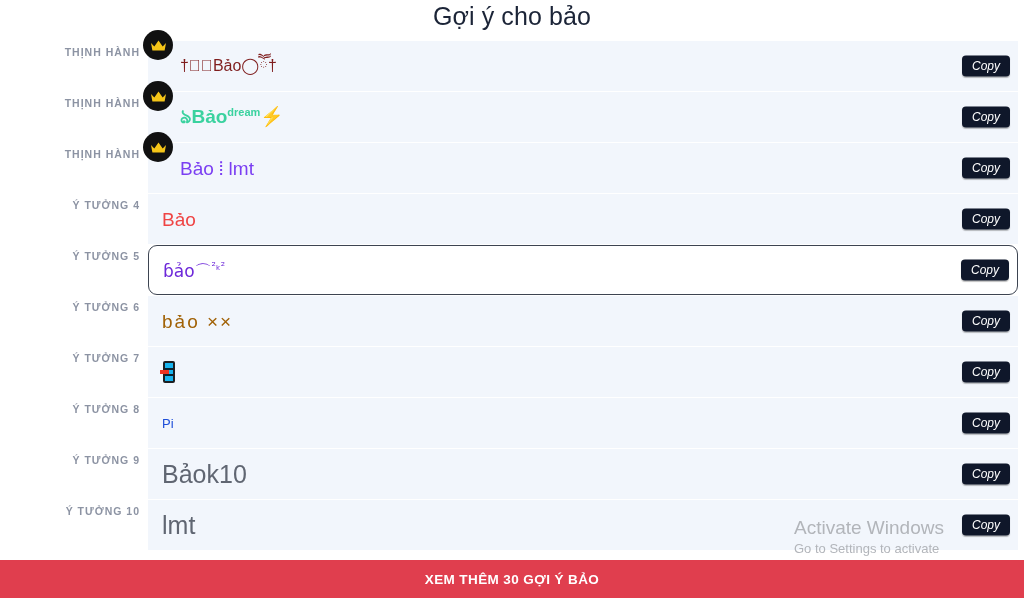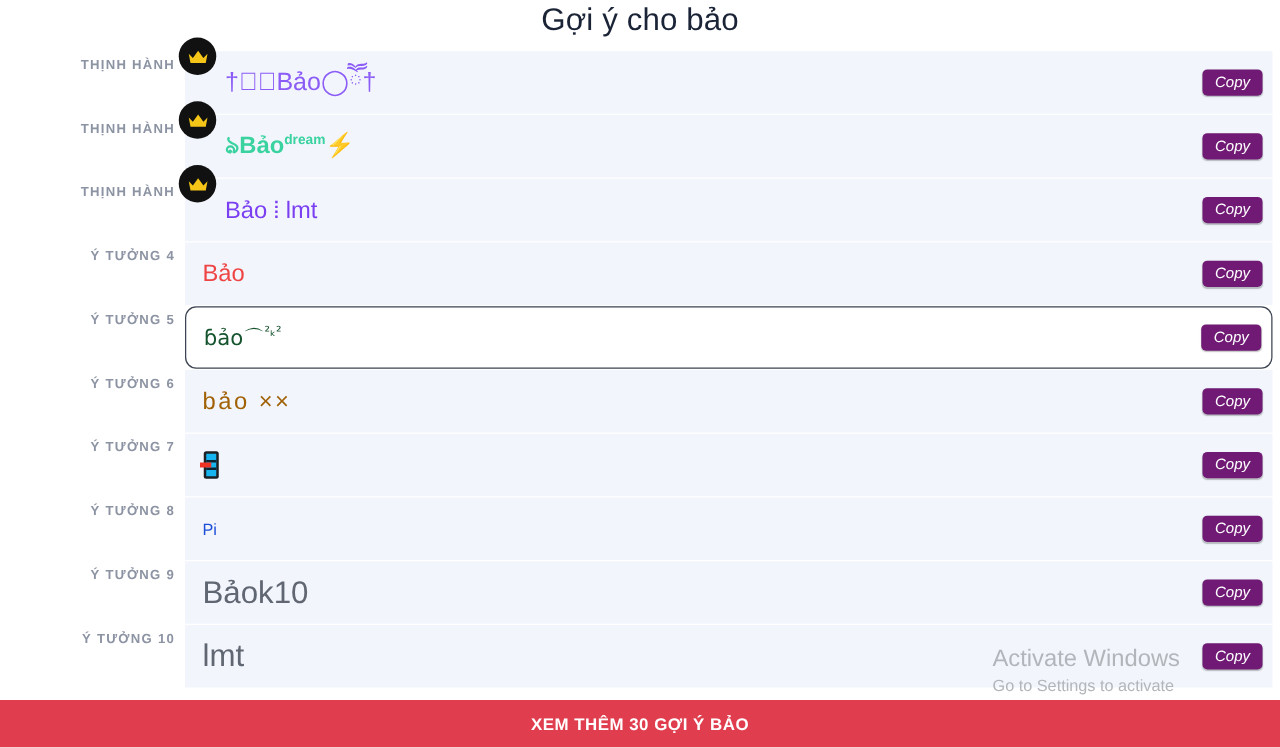--- a/index.html
+++ b/index.html
@@ -90,26 +90,26 @@
 
   .name {
     padding-left: 14px;
     font-size: 19px;
     white-space: nowrap;
     line-height: 1;
   }
   .name.has-crown { padding-left: 32px; }
 
   
-  .n-outline { color: #8b5cf6; font-size: 20px; letter-spacing: 0px; }
+  .n-outline { color: #7f1d1d; font-size: 16px; letter-spacing: 0px; }
   .n-green { color: #3ad29f; font-size: 19px; font-weight: 600; }
   .n-green sup { font-size: 11px; font-weight: 700; }
   .n-purple { color: #7b3ff2; font-size: 19px; }
   .n-red { color: #ef4444; font-size: 19px; }
-  .n-mono { color: #14532d; font-size: 17px; font-family: "DejaVu Sans", sans-serif; }
+  .n-mono { color: #6d28d9; font-size: 17px; font-family: "DejaVu Sans", sans-serif; }
   .n-mono sup { font-size: 11px; }
   .n-amber { color: #a16207; font-size: 19px; letter-spacing: 2px; }
   .n-violet { color: #1d4ed8; font-size: 13px; }
   .n-gray { color: #606672; font-size: 25px; }
   .n-emoji { font-size: 17px; padding-left: 12px; }
 
   .phone-icon {
     display: inline-block;
     position: relative;
     width: 15px; height: 22px;
@@ -138,21 +138,21 @@
     position: absolute; left: 0px; top: 9px;
     width: 9px; height: 4px; background: #ee3322;
   }
 
   
   .copy-btn {
     position: absolute;
     right: 8px;
     top: 50%;
     transform: translateY(-50%);
-    background: #701a75;
+    background: #0f172a;
     color: #ffffff;
     font-style: italic;
     font-size: 12px;
     padding: 4px 10px 5px 10px;
     border-radius: 4px;
     border: none;
     line-height: 1;
     cursor: pointer;
     box-shadow: 0 1px 1px rgba(0,0,0,.25);
     z-index: 5;

